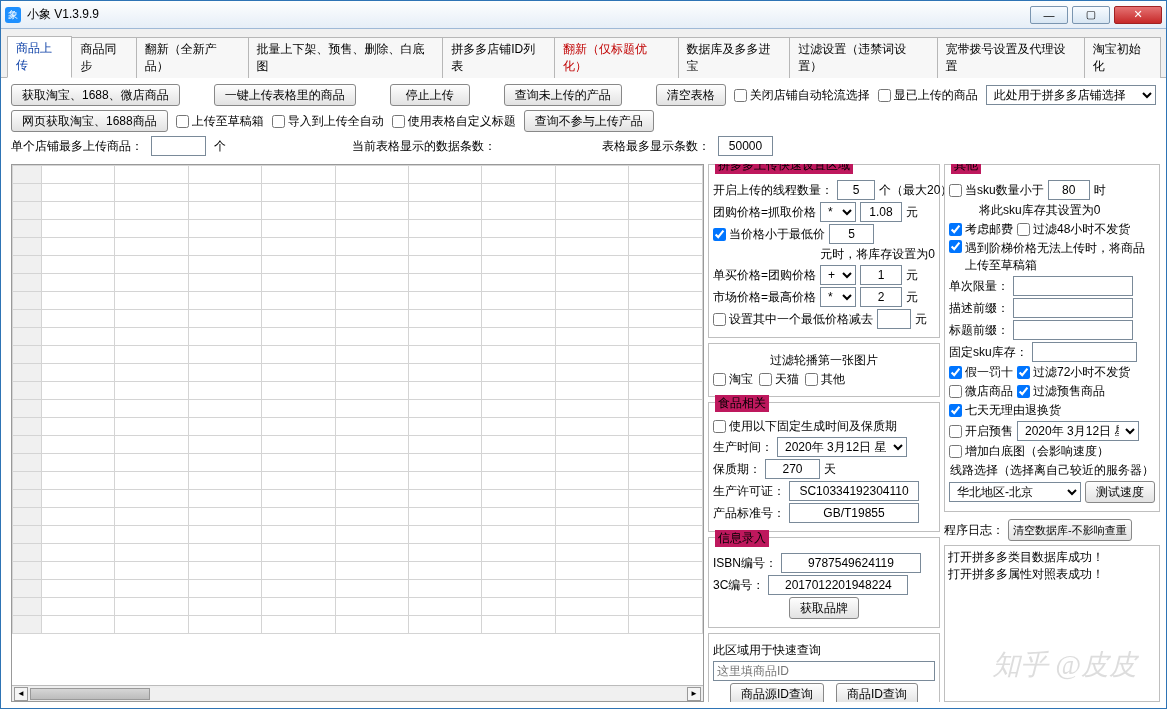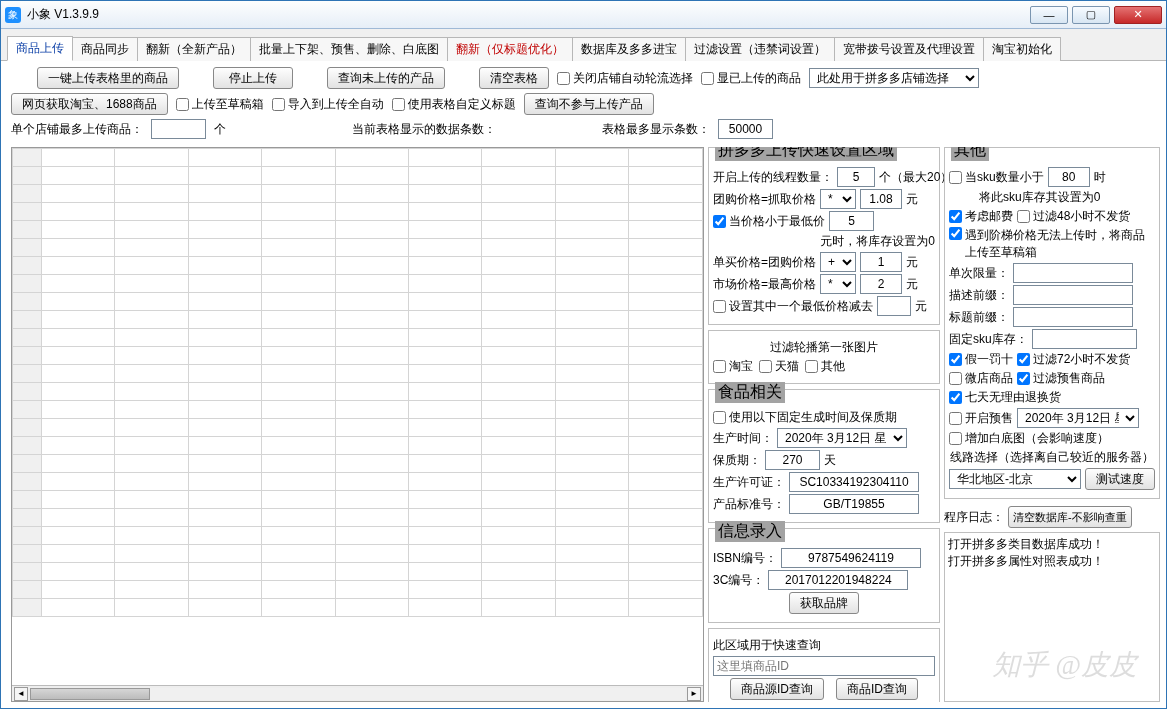--- a/index.html
+++ b/index.html
@@ -119,21 +119,21 @@
     width:216px; flex:0 0 216px;
     display:flex; flex-direction:column; gap:2px;
     font-size:12px;
   }
   .group {
     border:1px solid #bfbfbf; padding:4px 4px 6px 4px; margin-bottom:3px;
     position:relative; background:#fff;
   }
   .group > .legend {
     position:relative; top:-12px; left:2px;
-    background:#a3a3a3; padding:0 3px; font-size:16px;
+    background:#be185d; padding:0 3px; font-size:12px;
     display:inline-block;
   }
   .group.no-legend { padding-top:6px; }
   .group .body { margin-top:-8px; }
   .row { display:flex; align-items:center; gap:4px; margin:2px 0; white-space:nowrap;}
   .row.wrap { white-space:normal;justify-content:center; }
   .logbox {
     border:1px solid #bfbfbf; background:#fff; flex:1;
     padding:3px; font-size:12px; overflow:auto;
     min-height:100px;
@@ -157,30 +157,32 @@
     <span class="winbtn">—</span>
     <span class="winbtn">▢</span>
     <span class="winbtn close">✕</span>
   </div>
 
   <div class="tabs">
     <div class="tab active">商品上传</div>
     <div class="tab">商品同步</div>
     <div class="tab">翻新（全新产品）</div>
     <div class="tab">批量上下架、预售、删除、白底图</div>
+    <div class="tab">拼多多店铺ID列表</div>
     <div class="tab red">翻新（仅标题优化）</div>
     <div class="tab">数据库及多多进宝</div>
     <div class="tab">过滤设置（违禁词设置）</div>
     <div class="tab">宽带拨号设置及代理设置</div>
     <div class="tab">淘宝初始化</div>
   </div>
 
   <div class="content">
 
     <div class="toolbar-row">
+      <button class="btn">获取淘宝、1688、微店商品</button>
       <span style="width:18px"></span>
       <button class="btn">一键上传表格里的商品</button>
       <span style="width:18px"></span>
       <button class="btn" style="min-width:80px">停止上传</button>
       <span style="width:18px"></span>
       <button class="btn">查询未上传的产品</button>
       <span style="width:18px"></span>
       <button class="btn" style="min-width:70px">清空表格</button>
       <label class="chk">
           <input type="checkbox" style="">

